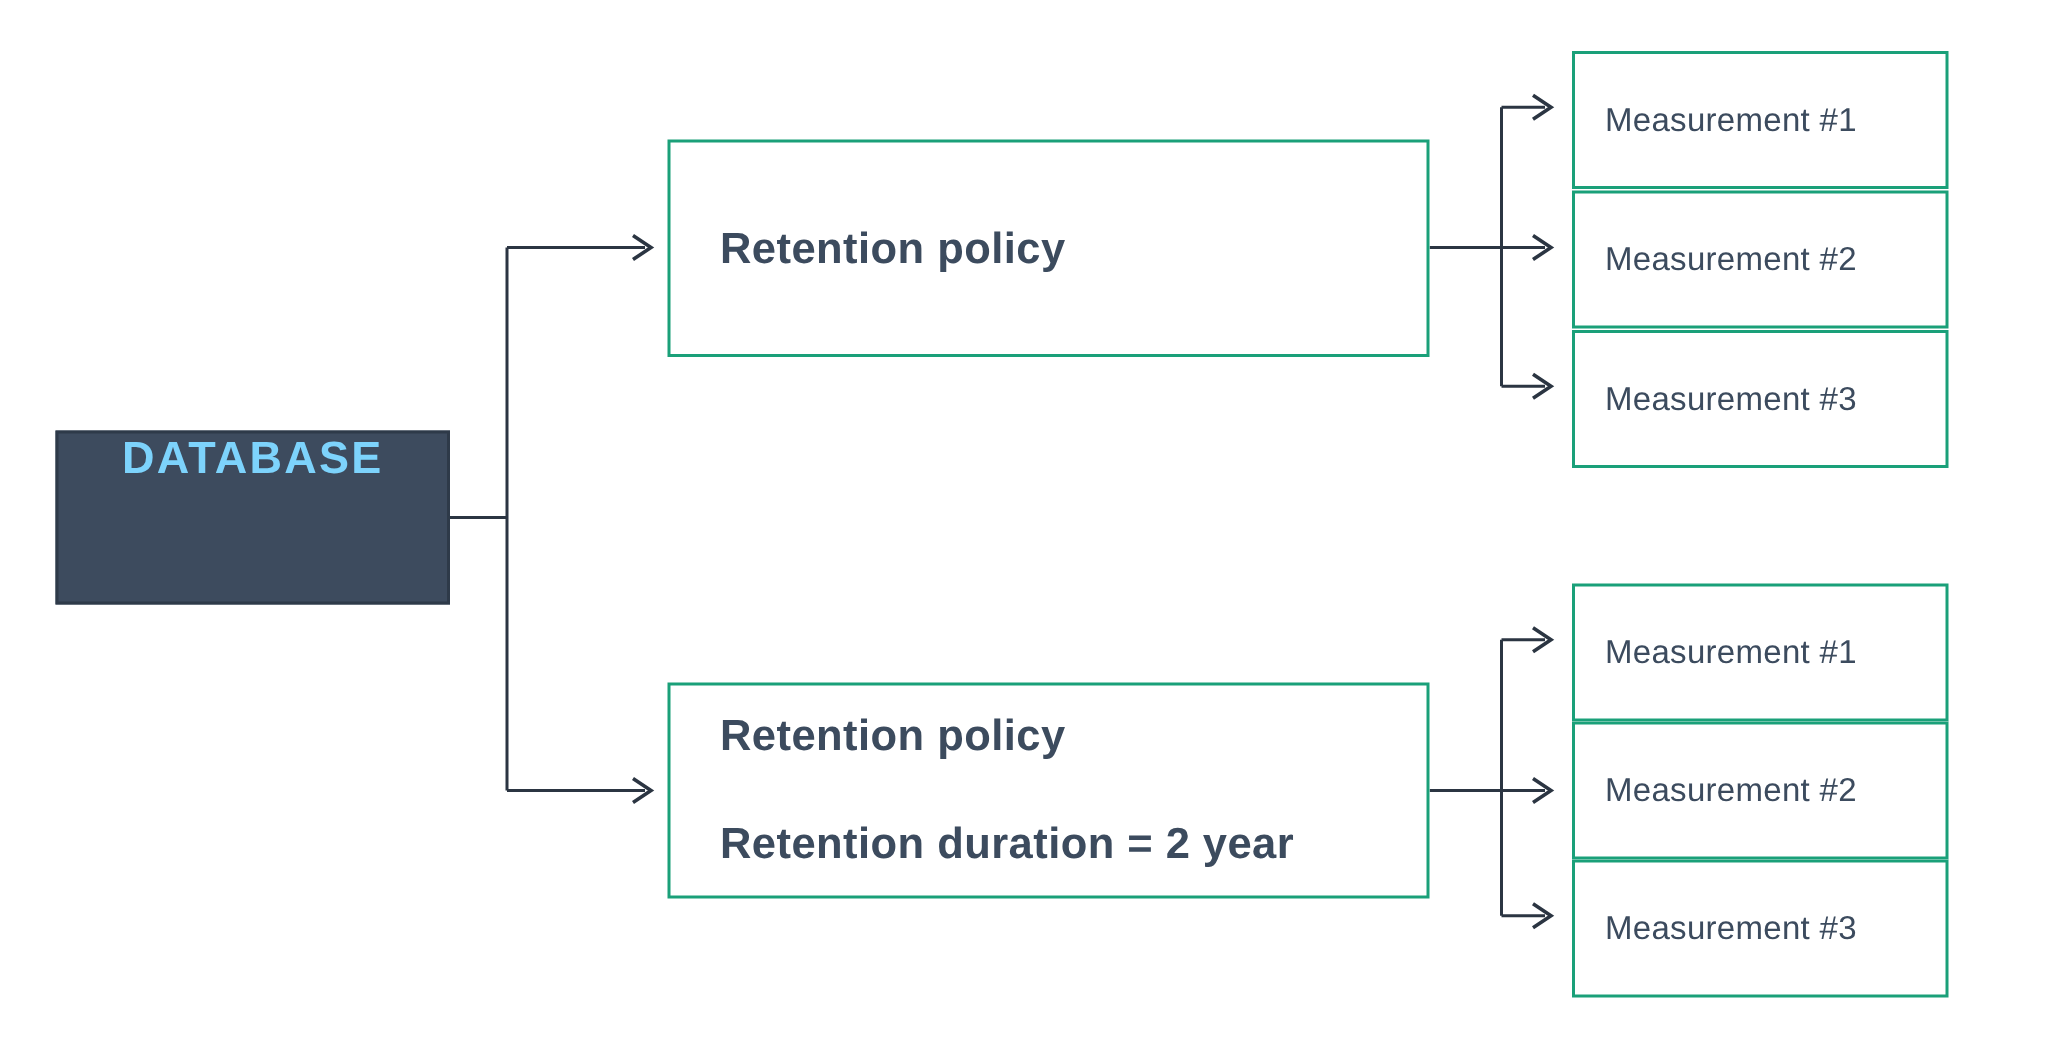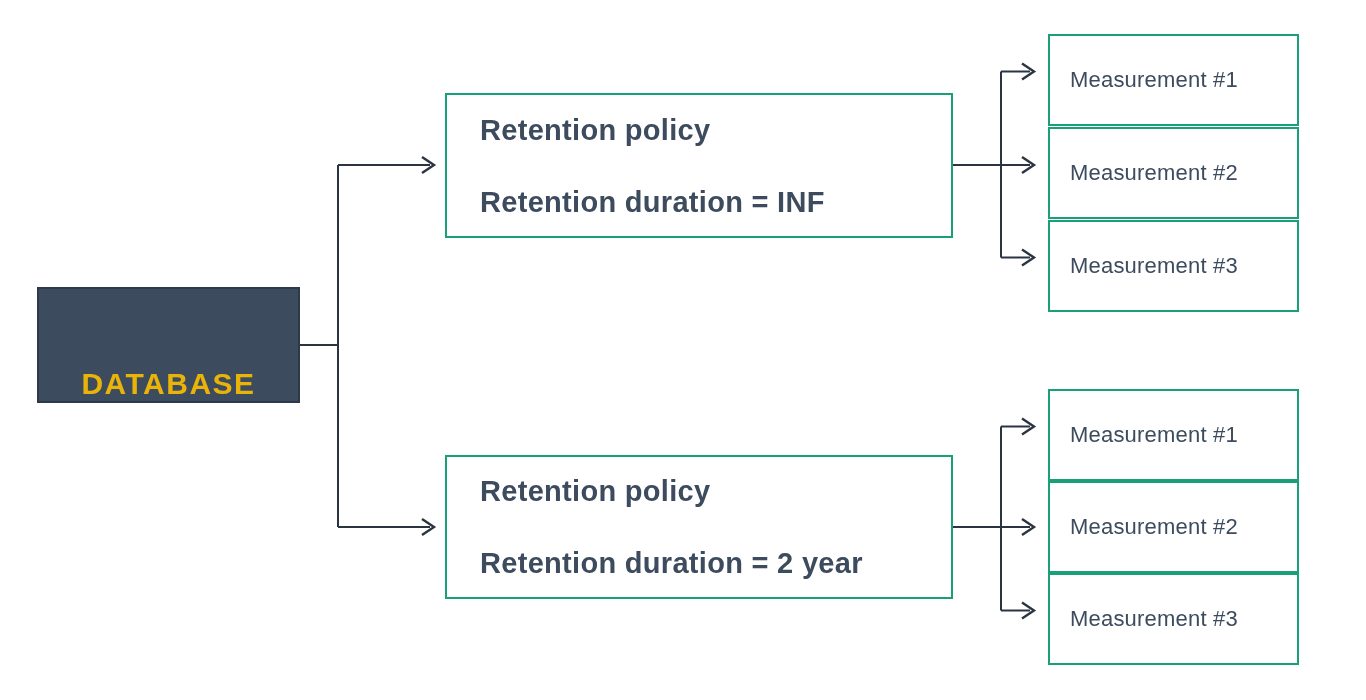--- a/index.html
+++ b/index.html
@@ -27,23 +27,23 @@
     box-sizing: border-box;
     background: #ffffff;
   }
   .db-box {
     left: 37px;
     top: 287px;
     width: 263px;
     height: 116px;
     background: #3d4b5e;
     border: 2px solid #2e3a49;
-    color: #eab308;
+    color: #7dd3fc;
     display: flex;
-    align-items: flex-end;
+    align-items: flex-start;
     justify-content: center;
     font-size: 30px;
     font-weight: bold;
     letter-spacing: 1.5px;
   }
   .policy-box {
     left: 445px;
     width: 508px;
     border: 2px solid #1aa079;
     display: flex;
@@ -113,21 +113,20 @@
       <path d="M1022 602.5 L1034 610.5 L1022 618.5"></path>
     </g>
   </svg>
 
   <div class="node db-box">
     <span>DATABASE</span>
   </div>
 
   <div class="node policy-box p1">
     <div>Retention policy</div>
-    <div>Retention duration = INF</div>
   </div>
 
   <div class="node policy-box p2">
     <div>Retention policy</div>
     <div>Retention duration = 2 year</div>
   </div>
 
   <div class="node m-box t1">
     <span>Measurement #1</span>
   </div>

